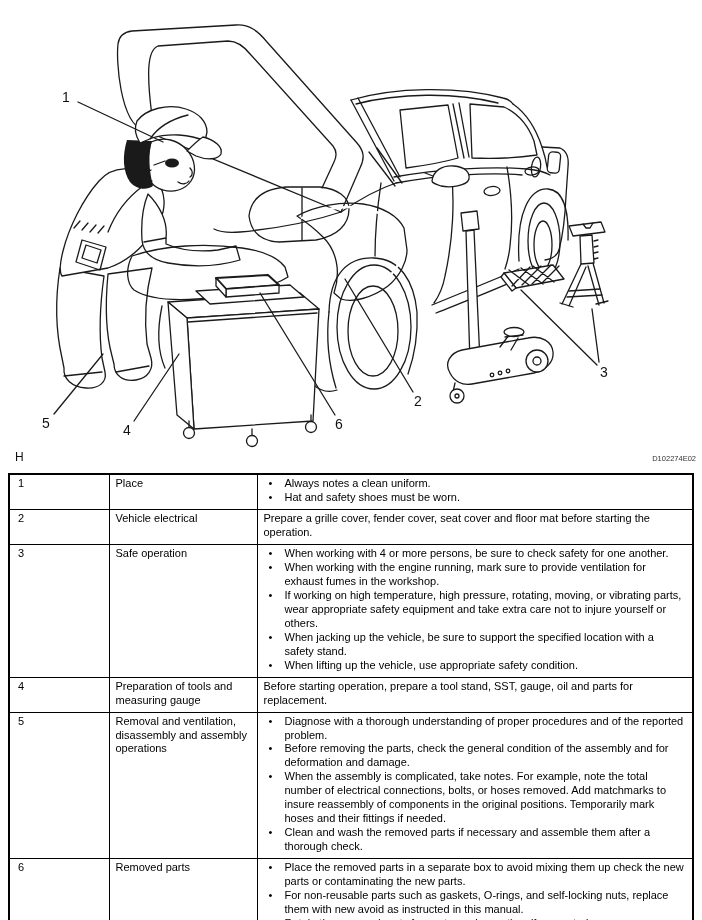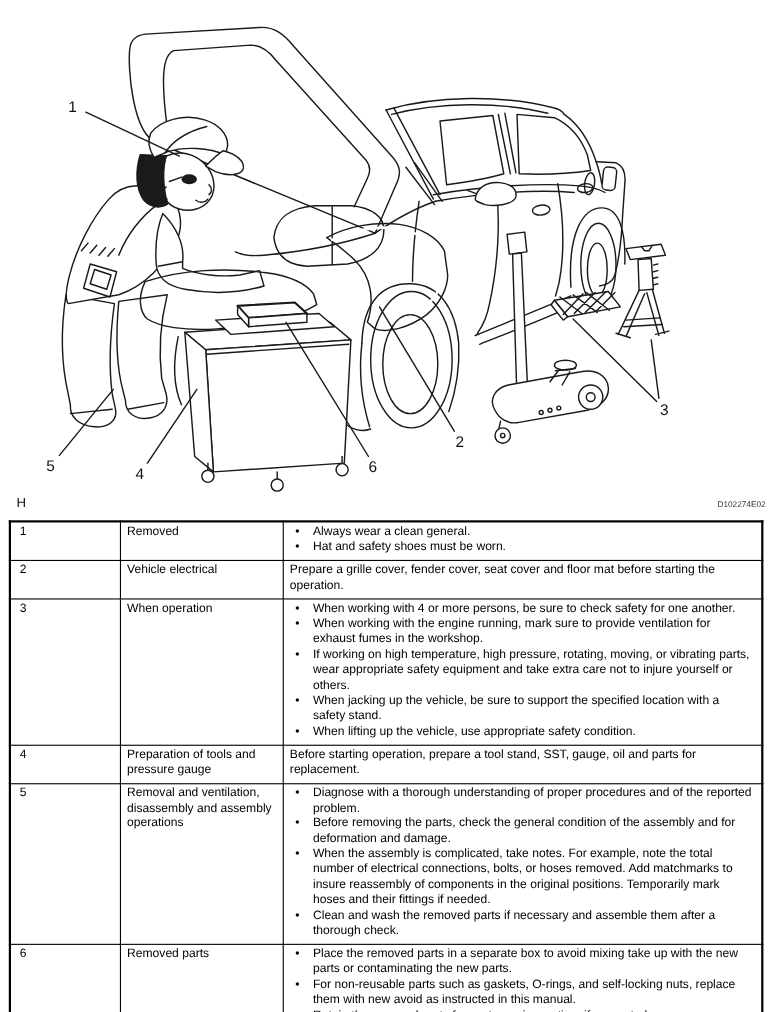--- a/index.html
+++ b/index.html
@@ -192,68 +192,68 @@
 
 <table class="spec">
   <colgroup>
       <col style="width:100px">
       <col style="width:148px">
       <col>
     </colgroup>
   <tbody>
     <tr>
       <td class="num">1</td>
-      <td>Removed</td>
-      <td>
-        <ul class="bl">
-          <li><span class="bm">•</span><span>Always wear a clean general.</span></li>
+      <td>Place</td>
+      <td>
+        <ul class="bl">
+          <li><span class="bm">•</span><span>Always notes a clean uniform.</span></li>
           <li><span class="bm">•</span><span>Hat and safety shoes must be worn.</span></li>
         </ul>
       </td>
     </tr>
     <tr>
       <td class="num">2</td>
       <td>Vehicle electrical</td>
       <td>Prepare a grille cover, fender cover, seat cover and floor mat before starting the operation.</td>
     </tr>
     <tr>
       <td class="num">3</td>
-      <td>When operation</td>
+      <td>Safe operation</td>
       <td>
         <ul class="bl">
           <li><span class="bm">•</span><span>When working with 4 or more persons, be sure to check safety for one another.</span></li>
           <li><span class="bm">•</span><span>When working with the engine running, mark sure to provide ventilation for exhaust fumes in the workshop.</span></li>
           <li><span class="bm">•</span><span>If working on high temperature, high pressure, rotating, moving, or vibrating parts, wear appropriate safety equipment and take extra care not to injure yourself or others.</span></li>
           <li><span class="bm">•</span><span>When jacking up the vehicle, be sure to support the specified location with a safety stand.</span></li>
           <li><span class="bm">•</span><span>When lifting up the vehicle, use appropriate safety condition.</span></li>
         </ul>
       </td>
     </tr>
     <tr>
       <td class="num">4</td>
-      <td>Preparation of tools and pressure gauge</td>
+      <td>Preparation of tools and measuring gauge</td>
       <td>Before starting operation, prepare a tool stand, SST, gauge, oil and parts for replacement.</td>
     </tr>
     <tr>
       <td class="num">5</td>
       <td>Removal and ventilation, disassembly and assembly operations</td>
       <td>
         <ul class="bl">
           <li><span class="bm">•</span><span>Diagnose with a thorough understanding of proper procedures and of the reported problem.</span></li>
           <li><span class="bm">•</span><span>Before removing the parts, check the general condition of the assembly and for deformation and damage.</span></li>
           <li><span class="bm">•</span><span>When the assembly is complicated, take notes. For example, note the total number of electrical connections, bolts, or hoses removed. Add matchmarks to insure reassembly of components in the original positions. Temporarily mark hoses and their fittings if needed.</span></li>
           <li><span class="bm">•</span><span>Clean and wash the removed parts if necessary and assemble them after a thorough check.</span></li>
         </ul>
       </td>
     </tr>
     <tr>
       <td class="num">6</td>
       <td>Removed parts</td>
       <td>
         <ul class="bl">
-          <li><span class="bm">•</span><span>Place the removed parts in a separate box to avoid mixing take up with the new parts or contaminating the new parts.</span></li>
+          <li><span class="bm">•</span><span>Place the removed parts in a separate box to avoid mixing them up check the new parts or contaminating the new parts.</span></li>
           <li><span class="bm">•</span><span>For non-reusable parts such as gaskets, O-rings, and self-locking nuts, replace them with new avoid as instructed in this manual.</span></li>
           <li><span class="bm">•</span><span>Retain the removed parts for customer inspection, if requested.</span></li>
         </ul>
       </td>
     </tr>
   </tbody>
 </table>
 
 </body></html>

